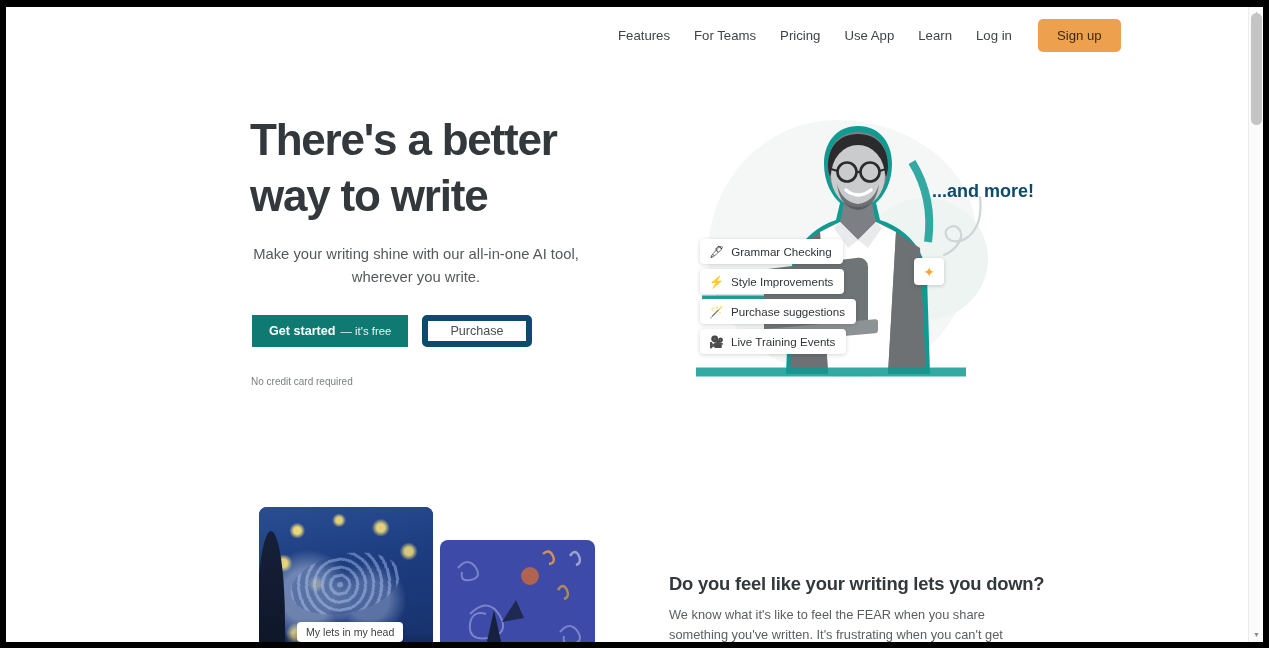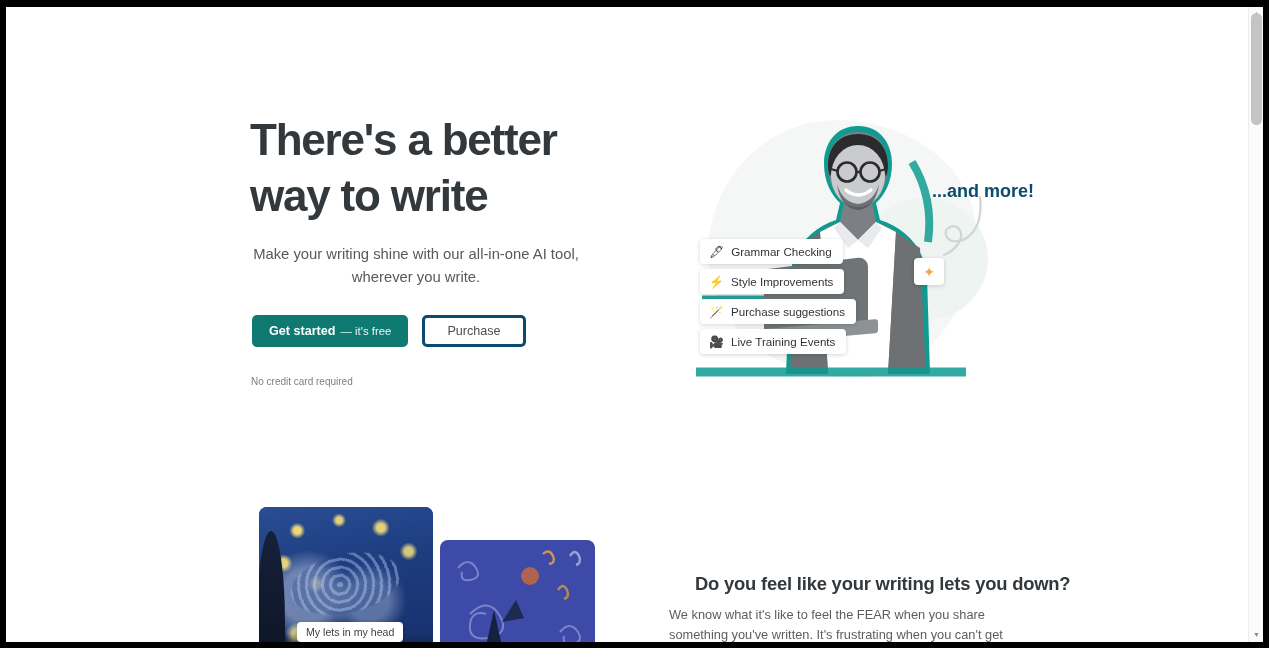--- a/index.html
+++ b/index.html
@@ -148,41 +148,41 @@
     position: absolute;
     left: 246px; top: 308px;
     display: flex;
     align-items: stretch;
     gap: 14px;
   }
   .btn-primary {
     background: #0e7a72;
     color: #ffffff;
     border: none;
-    border-radius: 5px;
+    border-radius: 0;
     padding: 0 17px;
     height: 32px;
     font-size: 12.6px;
     font-weight: bold;
     cursor: pointer;
     display: flex;
     align-items: center;
     gap: 5px;
     font-family: "Liberation Sans", sans-serif;
     white-space: nowrap;
   }
   .btn-primary .sub {
     font-weight: normal;
     font-size: 11.4px;
     opacity: 0.92;
   }
   .btn-secondary {
     background: #ffffff;
     color: #4a4e51;
-    border: 3px solid #0c4a6e;
+    border: 6px solid #0c4a6e;
     border-radius: 5px;
     padding: 0 22px;
     height: 32px;
     font-size: 12.6px;
     cursor: pointer;
     font-family: "Liberation Sans", sans-serif;
     white-space: nowrap;
   }
   .hero-note {
     position: absolute;
@@ -358,21 +358,21 @@
     left: 434px; top: 533px;
     width: 155px; height: 115px;
     border-radius: 8px;
     background: #3d4aa8;
     overflow: hidden;
   }
   .sketch-svg { position: absolute; inset: 0; }
 
   .lower-title {
     position: absolute;
-    left: 689px; top: 566px;
+    left: 663px; top: 566px;
     font-size: 18.4px;
     font-weight: bold;
     color: #32383b;
     letter-spacing: -0.2px;
     white-space: nowrap;
     text-align: right;
   }
   .lower-body {
     position: absolute;
     left: 663px; top: 598px;
@@ -386,20 +386,29 @@
 <body>
 
 <div class="viewport-frame">
   <div class="page-canvas">
 
     <div class="site">
 
       <header class="site-header">
 
 
+        <nav class="main-nav">
+          <a class="nav-link">Features</a>
+          <a class="nav-link">For Teams</a>
+          <a class="nav-link">Pricing</a>
+          <a class="nav-link">Use App</a>
+          <a class="nav-link">Learn</a>
+          <a class="nav-link">Log in</a>
+          <button class="nav-signup">Sign up</button>
+        </nav>
 
       </header>
 
       <h1 class="hero-title">
         <span>There's a better</span><br>
         <span>way to write</span>
       </h1>
 
       <p class="hero-sub">Make your writing shine with our all-in-one AI tool, wherever you write.</p>
 

